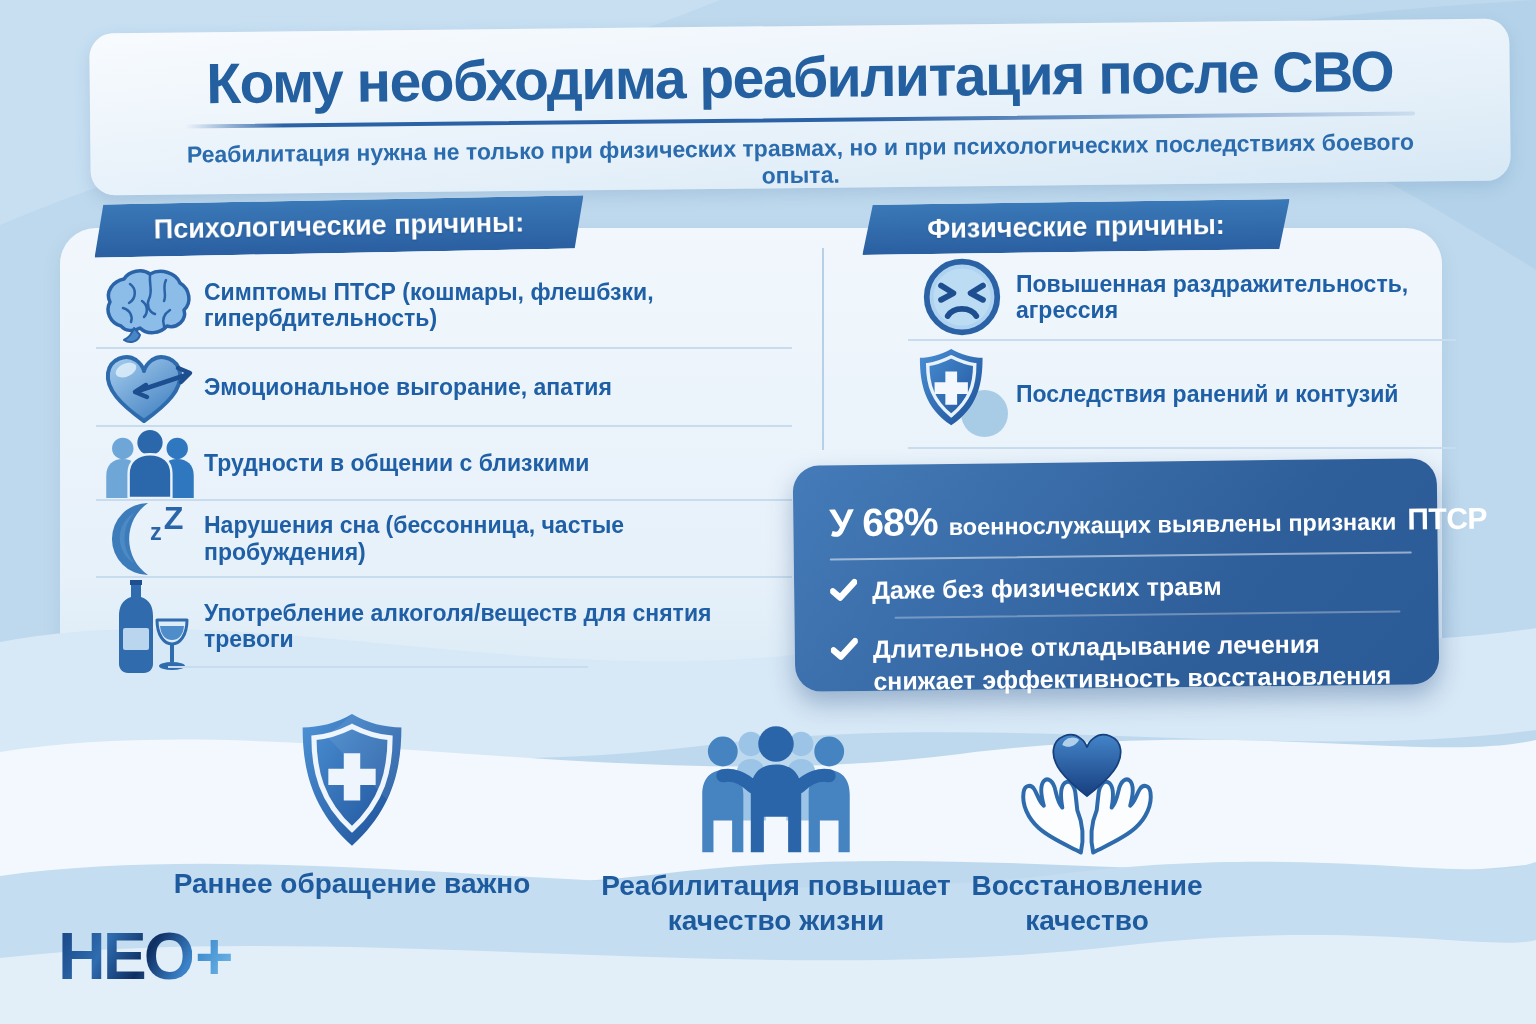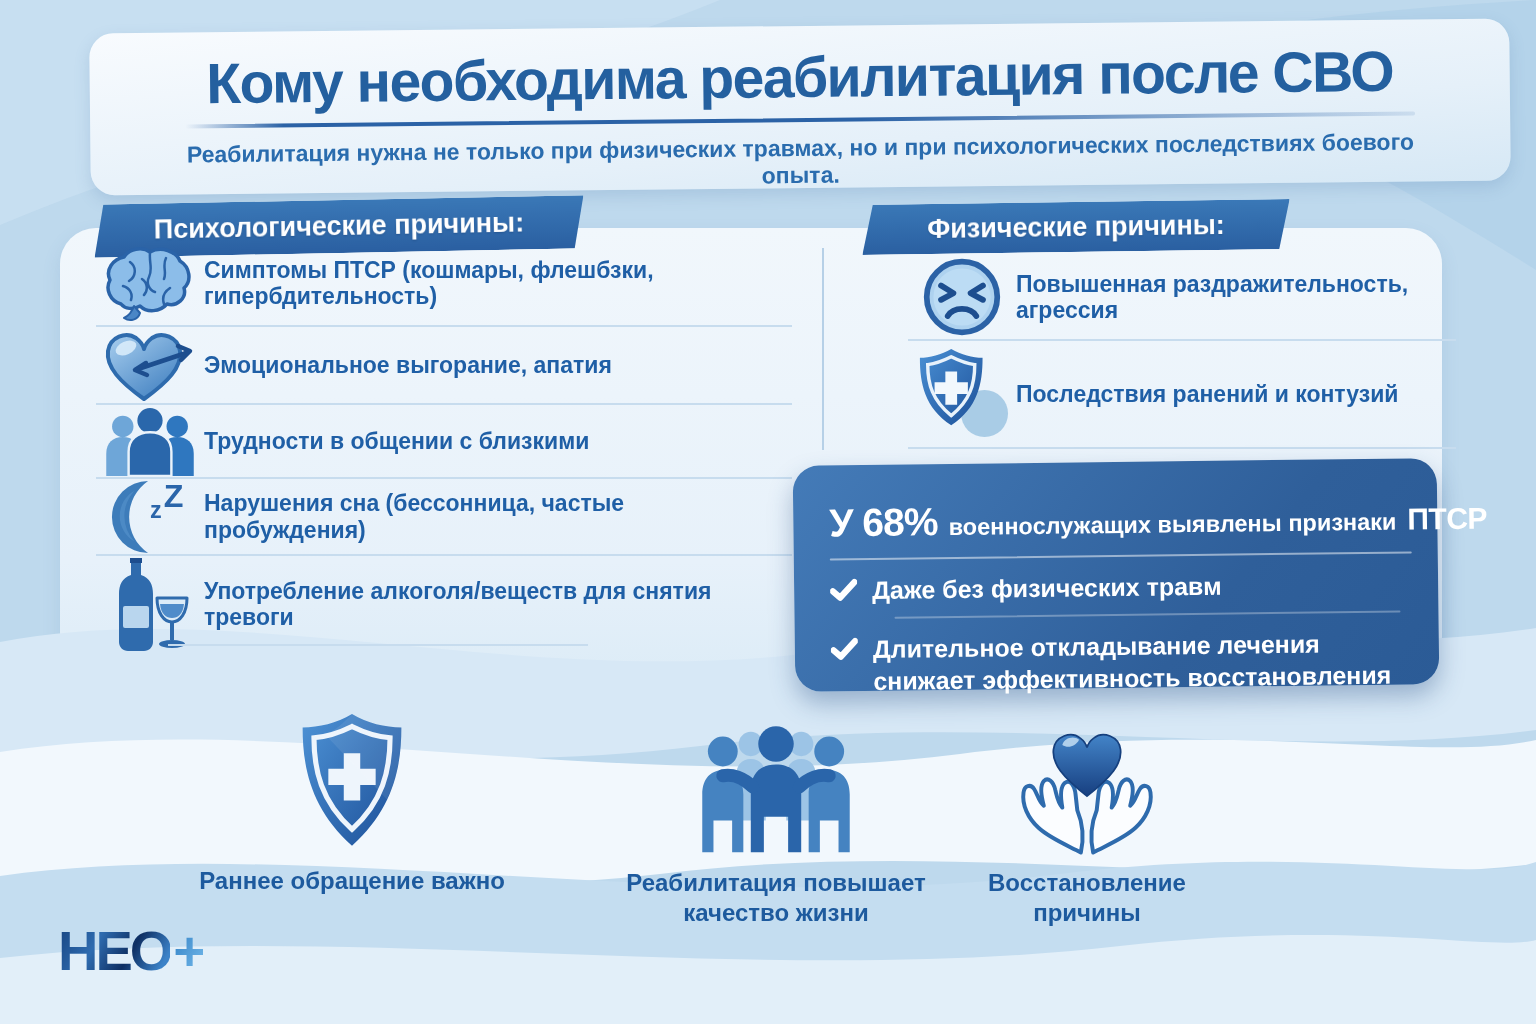--- a/index.html
+++ b/index.html
@@ -34,21 +34,21 @@
     clip-path:polygon(2% 0,100% 0,98% 100%,0 100%);transform:rotate(-1.1deg);}
   .banner-right{left:862px;top:202px;width:428px;height:50px;
     clip-path:polygon(2.6% 0,100% 0,97.4% 100%,0 100%);transform:rotate(-0.8deg);}
   .banner span{display:block;text-align:center;font-weight:bold;color:#ffffff;
     text-shadow:0 1px 2px rgba(10,40,80,.25);}
   .banner-left span{line-height:53px;font-size:27px;}
   .banner-right span{line-height:50px;font-size:27px;}
 
   
   .list{position:absolute;z-index:3;display:flex;flex-direction:column;}
-  .list-left{left:96px;top:241px;width:696px;}
+  .list-left{left:96px;top:263px;width:696px;}
   .list-right{left:908px;top:255px;width:548px;}
   .row{display:flex;align-items:center;position:relative;}
   .row .ico{width:108px;flex:none;display:flex;justify-content:center;align-items:center;}
   .row .txt{font-size:23px;font-weight:600;color:#1f5fa6;line-height:1.15;}
   .sep{border-bottom:2px solid #c7dcee;}
   .r1{height:84px;}.r2{height:76px;}.r3{height:72px;}.r4{height:75px;}.r5{height:96px;}
   .r5::after{content:"";position:absolute;left:72px;bottom:6px;width:420px;height:2px;background:#c7dcee;}
   .q1{height:84px;}.q2{height:106px;}
 
   
@@ -65,24 +65,24 @@
   .stat-point .chk{flex:none;margin-top:3px;}
   .stat-point-text{font-size:25px;font-weight:600;color:#fff;line-height:1.25;}
   .pline{display:block;}
   .stat-hr2{margin:11px 0 0 64px;width:calc(100% - 76px);height:2px;background:rgba(255,255,255,.30);border-radius:1px;}
 
   
   .footer-item{position:absolute;z-index:4;width:430px;transform:translateX(-50%);text-align:center;}
   .fi-1{left:352px;top:710px;}
   .fi-2{left:776px;top:716px;}
   .fi-3{left:1087px;top:722px;}
-  .footer-label{margin-top:8px;font-size:24px;font-weight:bold;color:#1d5a9e;line-height:1.25;}
-
-  
-  .logo{position:absolute;left:58px;top:918px;z-index:5;font-size:56px;font-weight:800;letter-spacing:-3px;}
+  .footer-label{margin-top:8px;font-size:28px;font-weight:bold;color:#1d5a9e;line-height:1.25;}
+
+  
+  .logo{position:absolute;left:58px;top:918px;z-index:5;font-size:66px;font-weight:800;letter-spacing:-3px;}
   .logo-neo{color:#1d4e8f;}
   .logo-plus{color:#47a0dd;margin-left:3px;}
   @supports ((-webkit-background-clip:text) or (background-clip:text)){
     .logo-neo{background:linear-gradient(120deg,#15407c 0%,#2f6cb0 35%,#0e2f63 62%,#3b82c8 88%);
       -webkit-background-clip:text;background-clip:text;color:transparent;}
     .logo-plus{background:linear-gradient(120deg,#2f7fc4 10%,#74b9ea 90%);
       -webkit-background-clip:text;background-clip:text;color:transparent;}
   }
 </style>
 </head>
@@ -314,21 +314,21 @@
           </linearGradient>
         </defs>
         <path id="hand-l" d="M93 148 C78 140 58 132 45 120 C33 109 26 94 28 80 C29 72 36 70 40 76 C44 82 45 90 51 95 C48 84 46 73 51 67 C56 62 62 68 64 77 C66 85 67 92 72 97 C70 86 69 74 75 69 C81 65 86 72 87 82 L89 100 C94 112 97 130 93 148 Z" fill="#fbfdff" stroke="#2e6bad" stroke-width="4.5" stroke-linejoin="round"></path>
         <use href="#hand-l" transform="translate(200,0) scale(-1,1)"></use>
         <path d="M100 84 C72 62 60 47 62 31 C64 16 82 10 92 18 C96 21 99 25 100 29 C101 25 104 21 108 18 C118 10 136 16 138 31 C140 47 128 62 100 84 Z" fill="url(#g-heart2)" stroke="#16407e" stroke-width="2"></path>
         <path d="M72 26 C74 18 85 15 91 20 C87 28 78 30 72 26 Z" fill="#bcd8f0" opacity="0.9"></path>
       </svg>
     </span>
     <div class="footer-label">
       <span class="pline">Восстановление</span>
-      <span class="pline">причины</span>
+      <span class="pline">качество</span>
     </div>
   </div>
 
   <div class="logo">
     <span class="logo-neo">НЕО</span><span class="logo-plus">+</span>
   </div>
 
 </div>
 
 </body></html>

